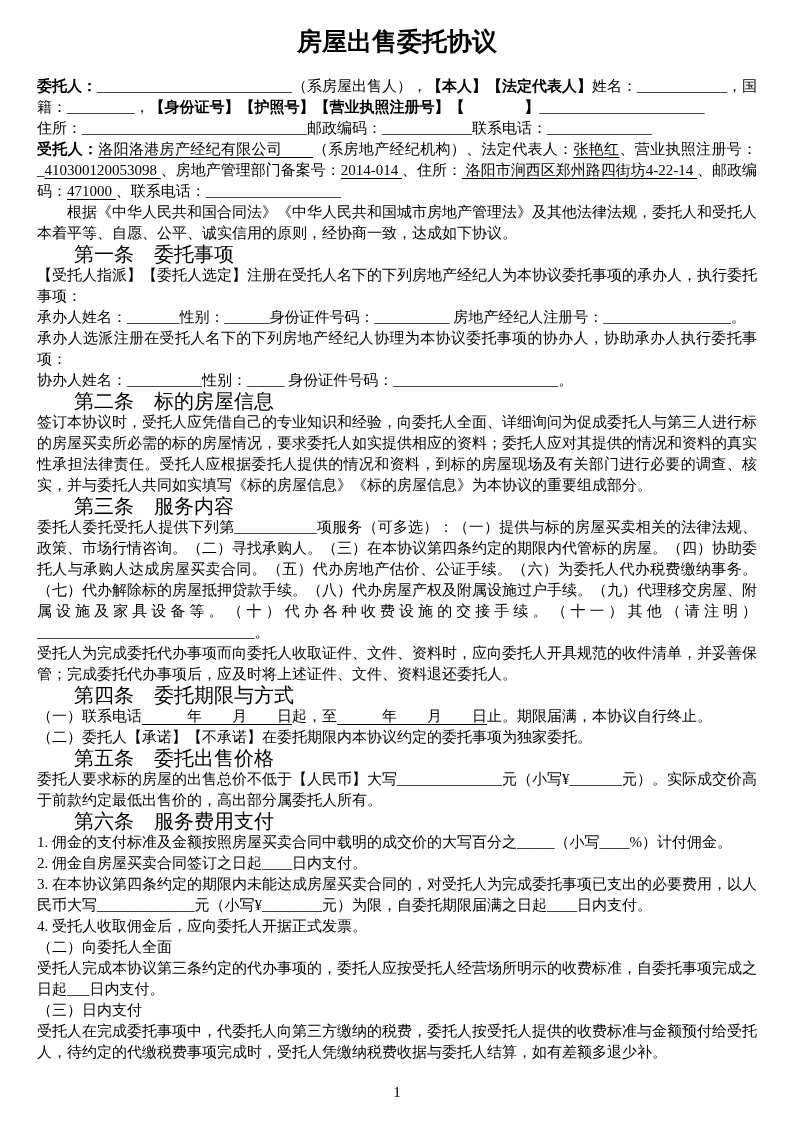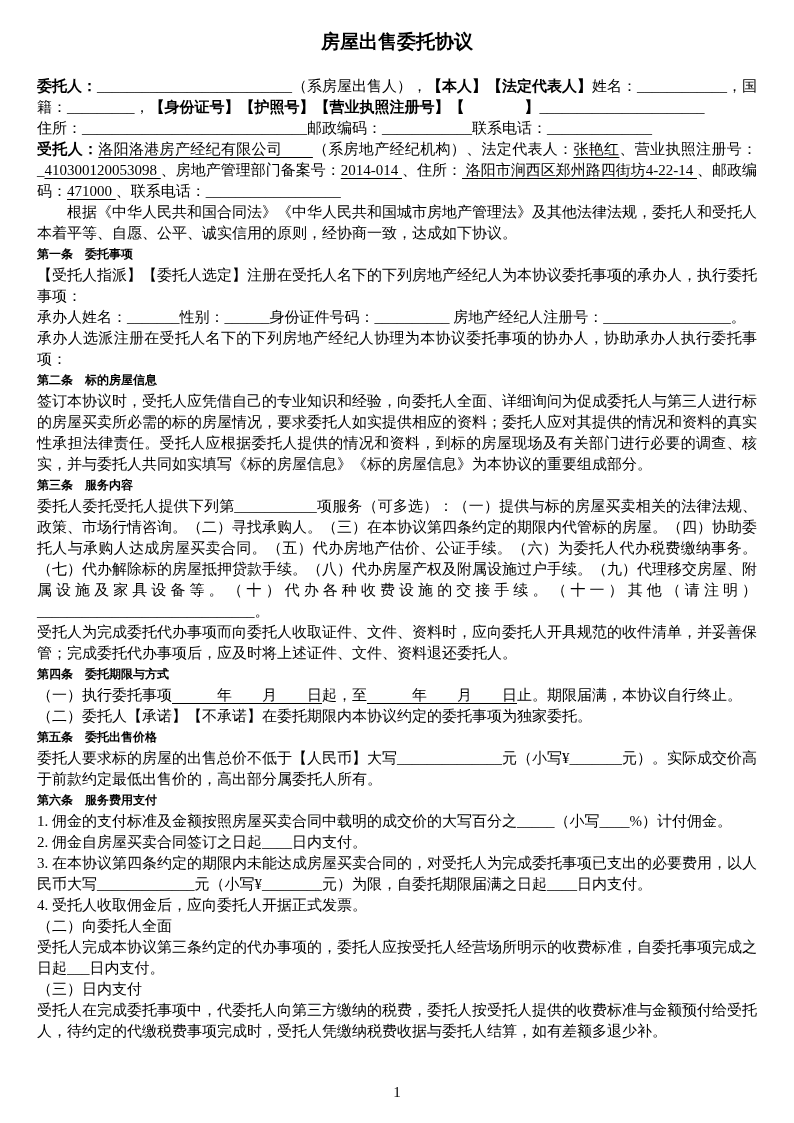--- a/index.html
+++ b/index.html
@@ -12,26 +12,26 @@
     font-family:"Liberation Serif","DejaVu Serif",serif;
     font-size:15px;
     line-height:21px;
     box-sizing:border-box;
     padding:30px 37px 0 37px;
     overflow:hidden;
   }
   .title{
     text-align:center;
     font-weight:bold;
-    font-size:19px;
+    font-size:25px;
     line-height:24px;
     margin:0 0 22px 0;
   }
   p{margin:0;padding:0;text-align:justify;}
-  p.h{font-weight:bold;font-size:12px;}
+  p.h{font-weight:normal;font-size:20px;margin-left:37px;}
   p.ind{text-indent:2em;}
   .b{font-weight:bold;}
   .u{text-decoration:underline;text-underline-offset:3px;margin-top:14px;}
   .footer{
     position:absolute;
     left:0;right:0;
     top:1082px;
     text-align:center;
     font-size:15px;
   }
@@ -42,27 +42,28 @@
 <div class="page">
   <div class="title">房屋出售委托协议</div>
 
   <p><span class="b">委托人：</span><span>__________________________</span><span>（系房屋出售人），</span><span class="b">【本人】【法定代表人】</span><span>姓名：</span><span>____________</span><span>，国籍：</span><span>_________</span><span>，</span><span class="b">【身份证号】【护照号】【营业执照注册号】【　　　　】</span><span>______________________</span><br><span>住所：</span><span>______________________________</span><span>邮政编码：</span><span>____________</span><span>联系电话：</span><span>______________</span></p>
   <p><span class="b">受托人：</span><span class="u">洛阳洛港房产经纪有限公司　　</span><span>（系房地产经纪机构）、法定代表人：</span><span class="u">张艳红</span><span>、营业执照注册号：</span><span>_</span><span class="u">410300120053098 </span><span>、房地产管理部门备案号：</span><span class="u">2014-014 </span><span>、住所：</span><span class="u"> 洛阳市涧西区郑州路四街坊4-22-14 </span><span>、邮政编码：</span><span class="u">471000 </span><span>、联系电话：</span><span>__________________</span></p>
   <p class="ind"><span>根据《中华人民共和国合同法》《中华人民共和国城市房地产管理法》及其他法律法规，委托人和受托人本着平等、自愿、公平、诚实信用的原则，经协商一致，达成如下协议。</span></p>
   <p class="h"><span>第一条　委托事项</span></p>
   <p><span>【受托人指派】【委托人选定】注册在受托人名下的下列房地产经纪人为本协议委托事项的承办人，执行委托事项：</span></p>
   <p><span>承办人姓名：</span><span>_______</span><span>性别：</span><span>______</span><span>身份证件号码：</span><span>__________</span><span> 房地产经纪人注册号：</span><span>_________________</span><span>。</span></p>
   <p><span>承办人选派注册在受托人名下的下列房地产经纪人协理为本协议委托事项的协办人，协助承办人执行委托事项：</span></p>
+  <p><span>协办人姓名：</span><span>__________</span><span>性别：</span><span>_____</span><span> 身份证件号码：</span><span>______________________</span><span>。</span></p>
   <p class="h"><span>第二条　标的房屋信息</span></p>
   <p><span>签订本协议时，受托人应凭借自己的专业知识和经验，向委托人全面、详细询问为促成委托人与第三人进行标的房屋买卖所必需的标的房屋情况，要求委托人如实提供相应的资料；委托人应对其提供的情况和资料的真实性承担法律责任。受托人应根据委托人提供的情况和资料，到标的房屋现场及有关部门进行必要的调查、核实，并与委托人共同如实填写《标的房屋信息》《标的房屋信息》为本协议的重要组成部分。</span></p>
   <p class="h"><span>第三条　服务内容</span></p>
   <p><span>委托人委托受托人提供下列第</span><span>___________</span><span>项服务（可多选）：（一）提供与标的房屋买卖相关的法律法规、政策、市场行情咨询。（二）寻找承购人。（三）在本协议第四条约定的期限内代管标的房屋。（四）协助委托人与承购人达成房屋买卖合同。（五）代办房地产估价、公证手续。（六）为委托人代办税费缴纳事务。（七）代办解除标的房屋抵押贷款手续。（八）代办房屋产权及附属设施过户手续。（九）代理移交房屋、附属设施及家具设备等。（十）代办各种收费设施的交接手续。（十一）其他（请注明）</span><span>_____________________________</span><span>。</span></p>
   <p><span>受托人为完成委托代办事项而向委托人收取证件、文件、资料时，应向委托人开具规范的收件清单，并妥善保管；完成委托代办事项后，应及时将上述证件、文件、资料退还委托人。</span></p>
   <p class="h"><span>第四条　委托期限与方式</span></p>
-  <p><span>（一）执行委托事项</span><span class="u">　　　年　　月　　日</span><span>起，至</span><span class="u">　　　年　　月　　日</span><span>止。期限届满，本协议自行终止。</span></p>
+  <p><span>（一）联系电话</span><span class="u">　　　年　　月　　日</span><span>起，至</span><span class="u">　　　年　　月　　日</span><span>止。期限届满，本协议自行终止。</span></p>
   <p><span>（二）委托人【承诺】【不承诺】在委托期限内本协议约定的委托事项为独家委托。</span></p>
   <p class="h"><span>第五条　委托出售价格</span></p>
   <p><span>委托人要求标的房屋的出售总价不低于【人民币】大写</span><span>______________</span><span>元（小写¥</span><span>_______</span><span>元）。实际成交价高于前款约定最低出售价的，高出部分属委托人所有。</span></p>
   <p class="h"><span>第六条　服务费用支付</span></p>
   <p><span>1. 佣金的支付标准及金额按照房屋买卖合同中载明的成交价的大写百分之</span><span>_____</span><span>（小写</span><span>____</span><span>%）计付佣金。</span></p>
   <p><span>2. 佣金自房屋买卖合同签订之日起</span><span>____</span><span>日内支付。</span></p>
   <p><span>3. 在本协议第四条约定的期限内未能达成房屋买卖合同的，对受托人为完成委托事项已支出的必要费用，以人民币大写</span><span>_____________</span><span>元（小写¥</span><span>________</span><span>元）为限，自委托期限届满之日起</span><span>____</span><span>日内支付。</span></p>
   <p><span>4. 受托人收取佣金后，应向委托人开据正式发票。</span></p>
   <p><span>（二）向委托人全面</span></p>
   <p><span>受托人完成本协议第三条约定的代办事项的，委托人应按受托人经营场所明示的收费标准，自委托事项完成之日起</span><span>___</span><span>日内支付。</span></p>

